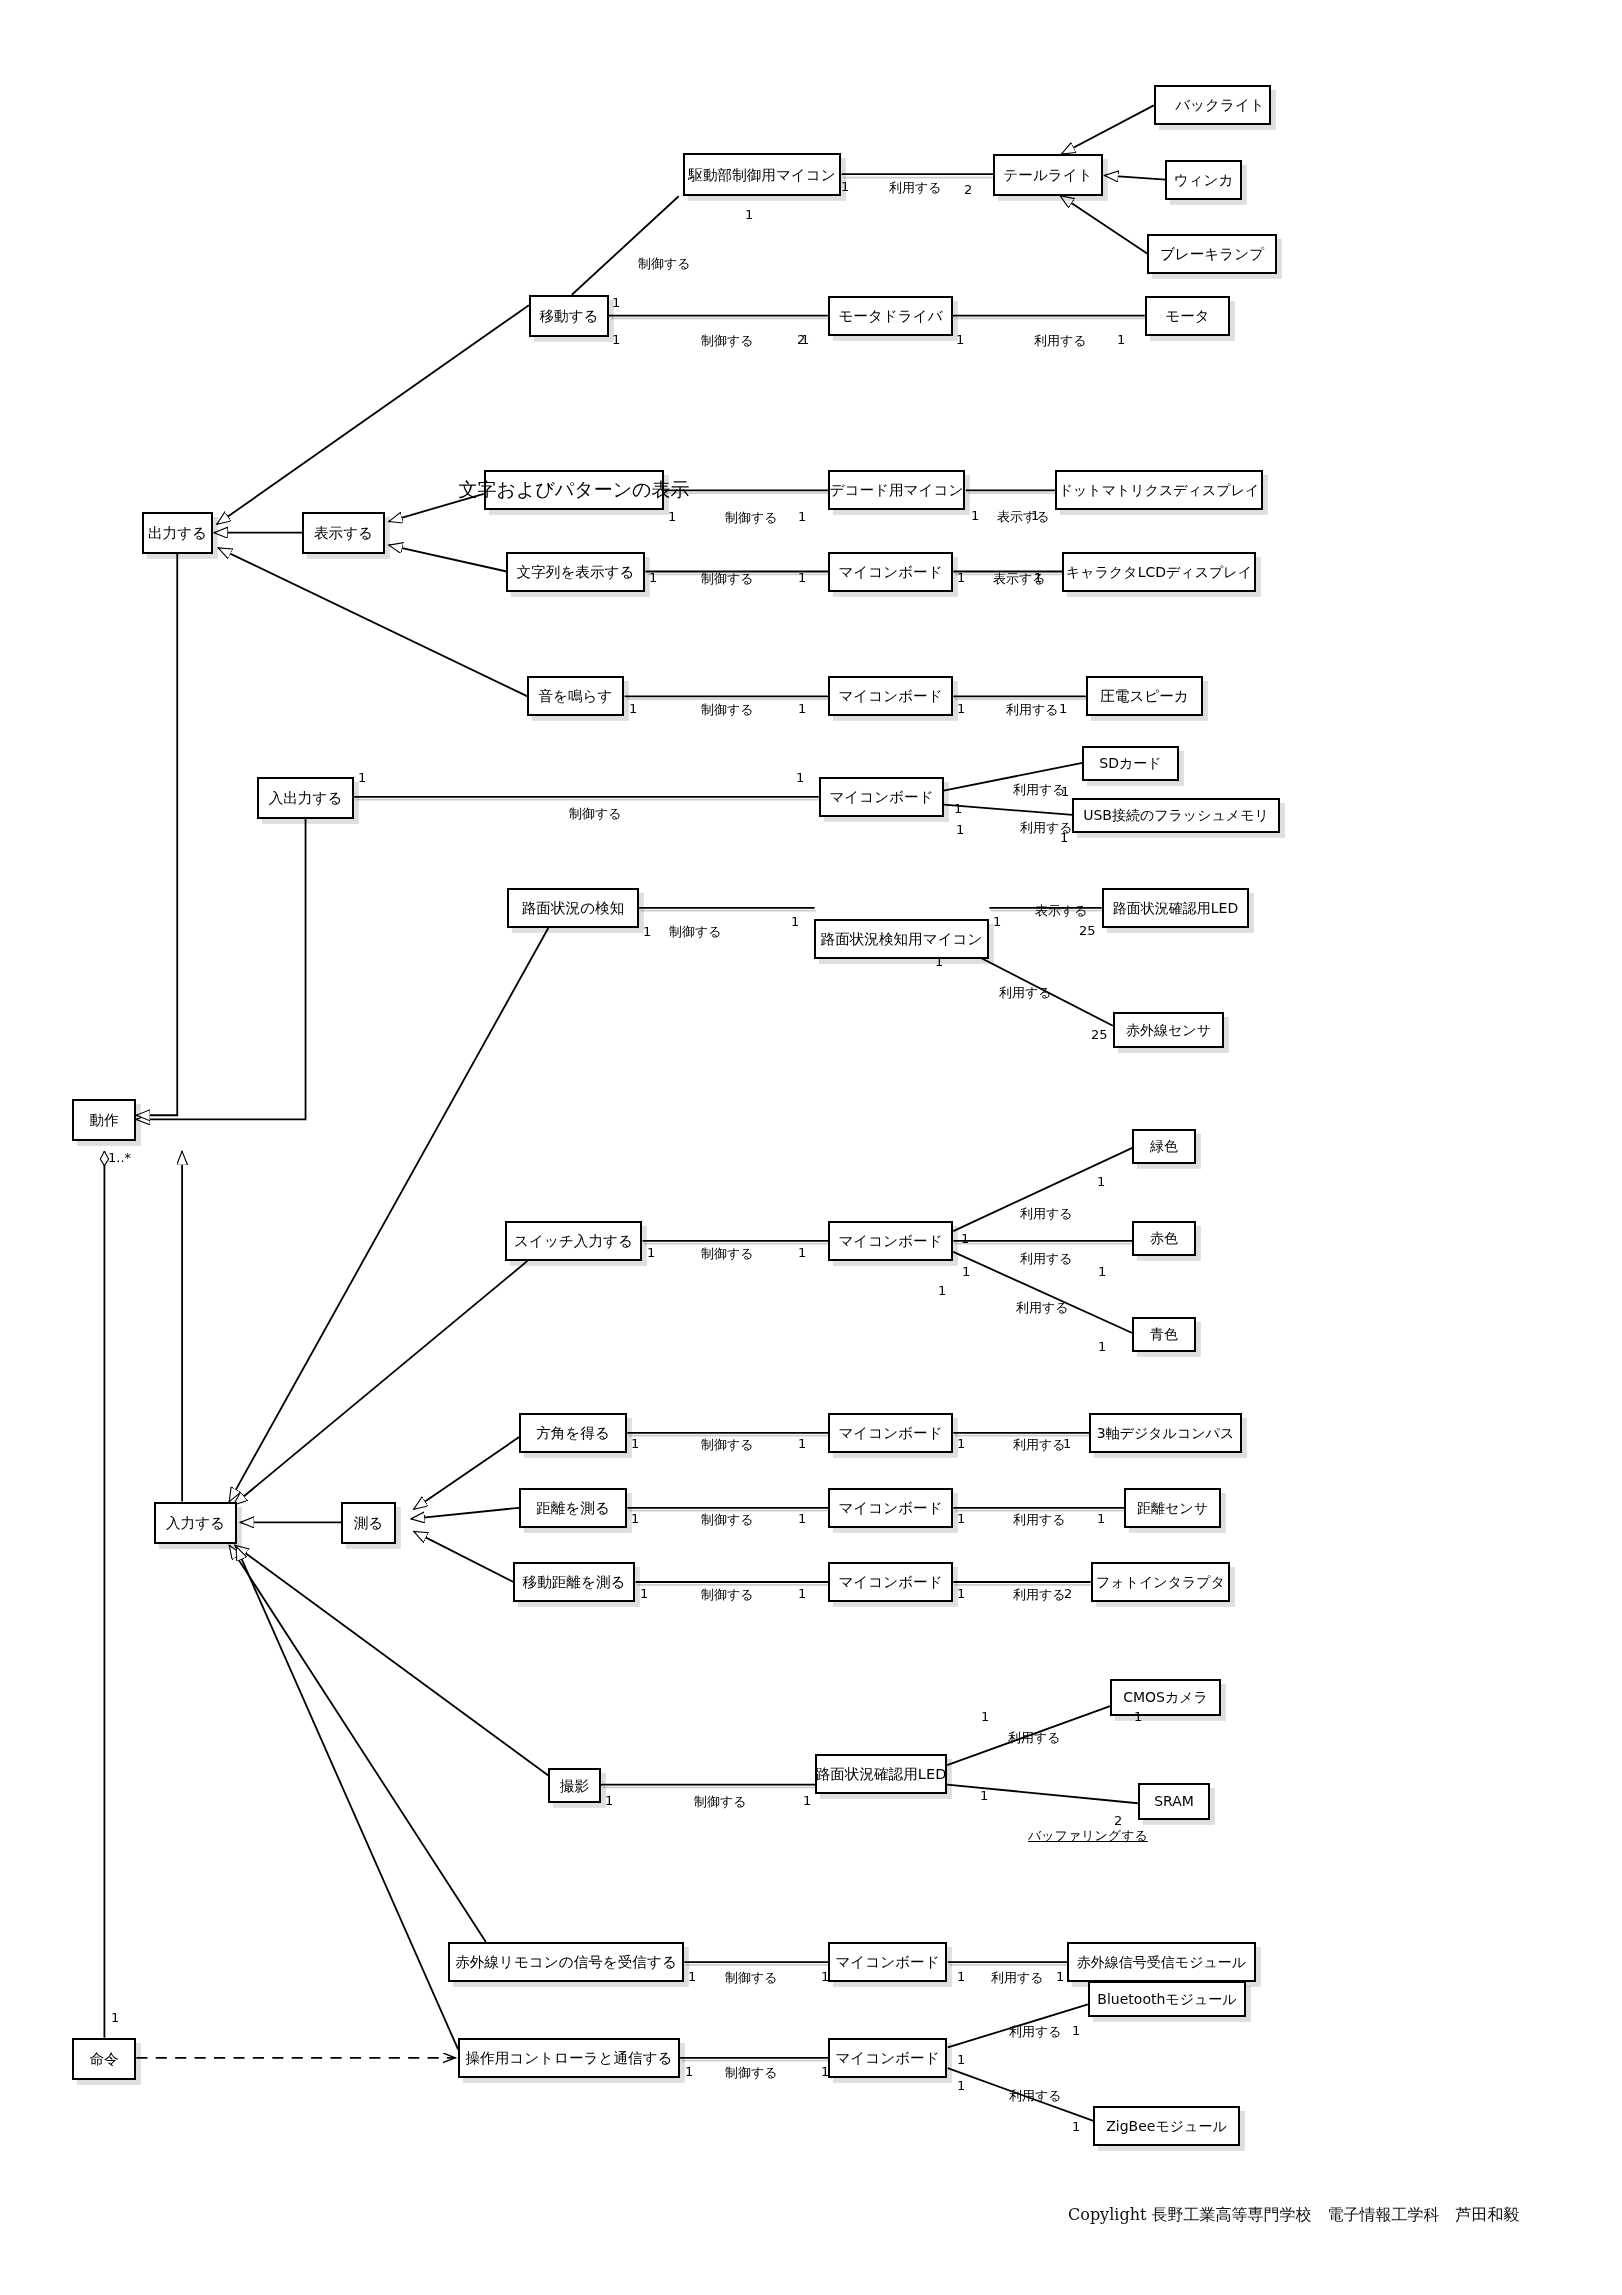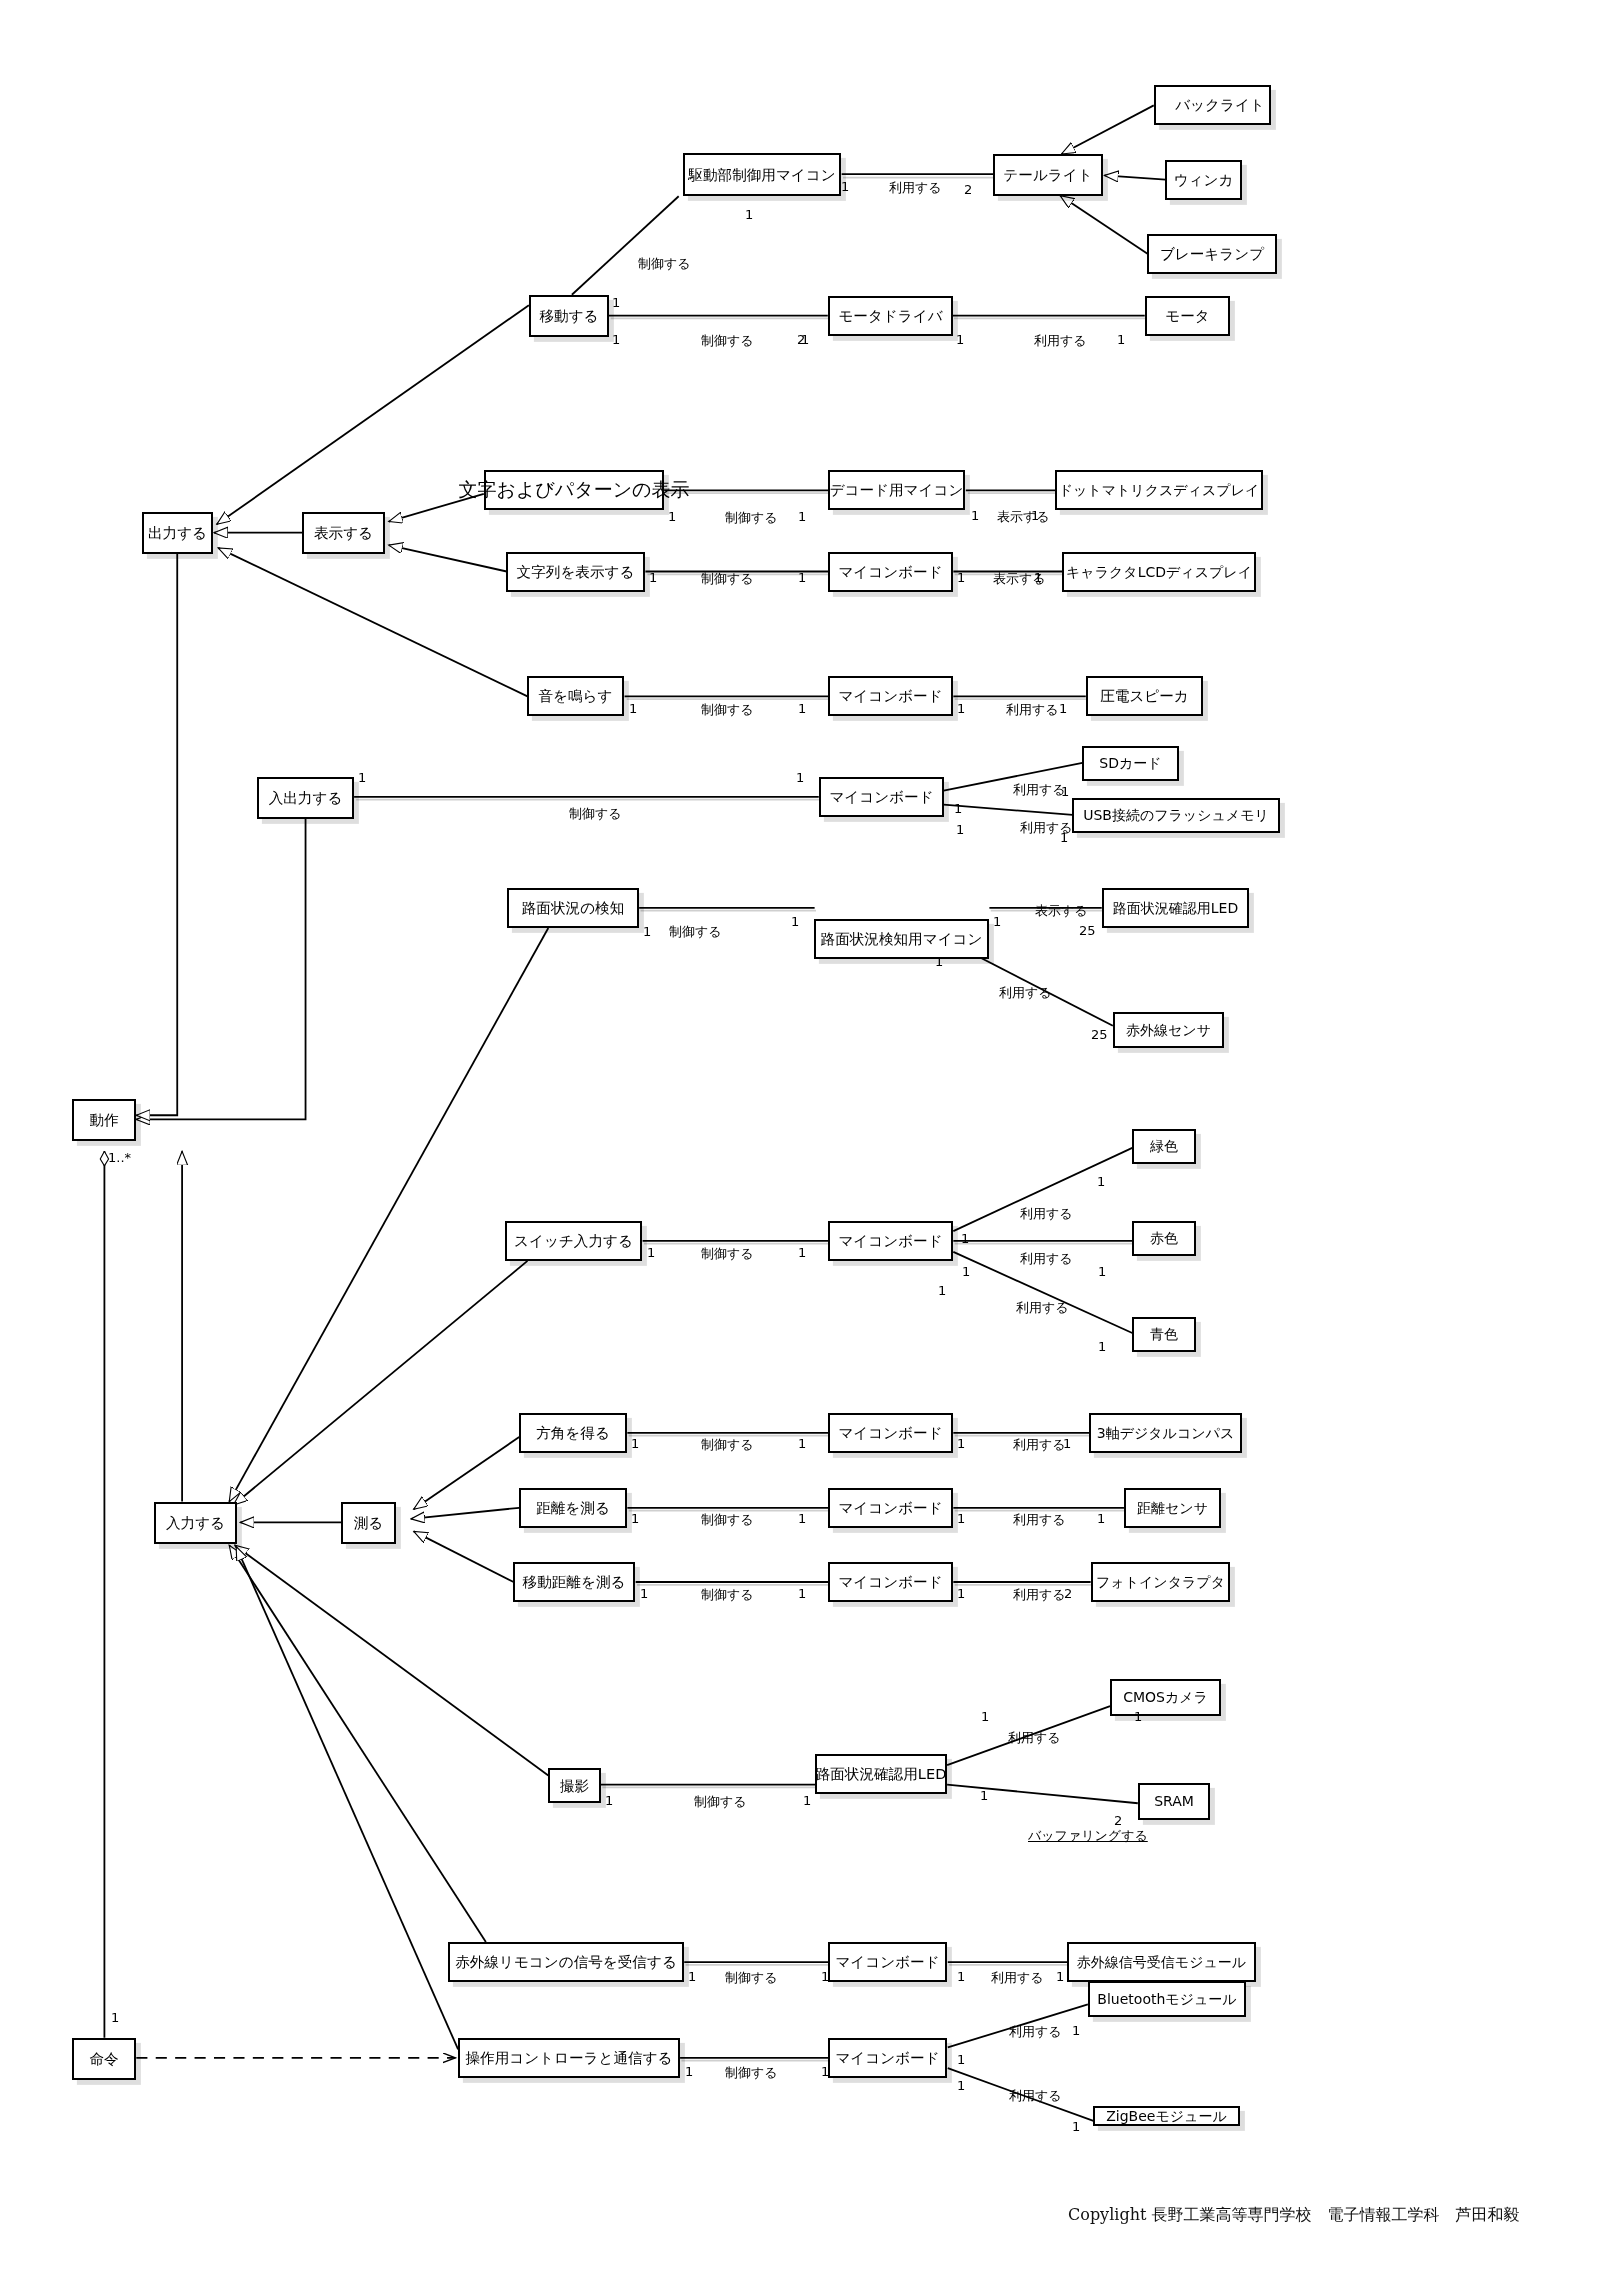--- a/index.html
+++ b/index.html
@@ -303,21 +303,21 @@
       </div>
       <div class="node" style="left: 458px; top: 2038px; width: 222px; height: 40px; font-size: 14.6px;">
         <span>操作用コントローラと通信する</span>
       </div>
       <div class="node" style="left: 828px; top: 2038px; width: 119px; height: 40px; font-size: 14.6px;">
         <span>マイコンボード</span>
       </div>
       <div class="node" style="left: 1088px; top: 1981px; width: 158px; height: 36px; font-size: 14px;">
         <span>Bluetoothモジュール</span>
       </div>
-      <div class="node" style="left: 1093px; top: 2106px; width: 147px; height: 20px; font-size: 14px;">
+      <div class="node" style="left: 1093px; top: 2106px; width: 147px; height: 40px; font-size: 14px;">
         <span>ZigBeeモジュール</span>
       </div>
     </div>
   <div id="rel-layer">
       <div class="lbl rel" style="left: 889px; top: 179px;">利用する</div>
       <div class="lbl rel" style="left: 638px; top: 255px;">制御する</div>
       <div class="lbl rel" style="left: 701px; top: 332px;">制御する</div>
       <div class="lbl rel" style="left: 1034px; top: 332px;">利用する</div>
       <div class="lbl rel" style="left: 725px; top: 509px;">制御する</div>
       <div class="lbl rel" style="left: 997px; top: 508px;">表示する</div>

